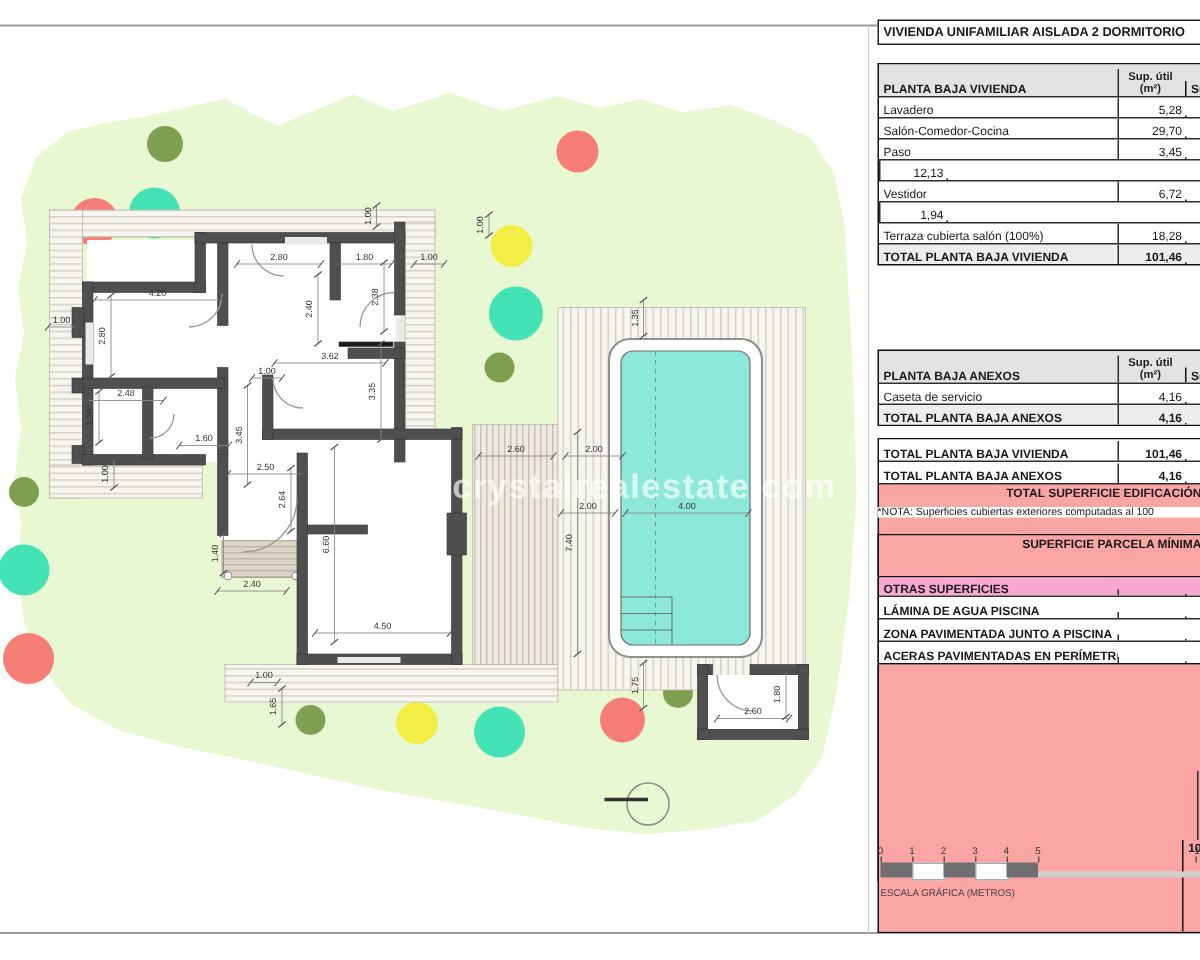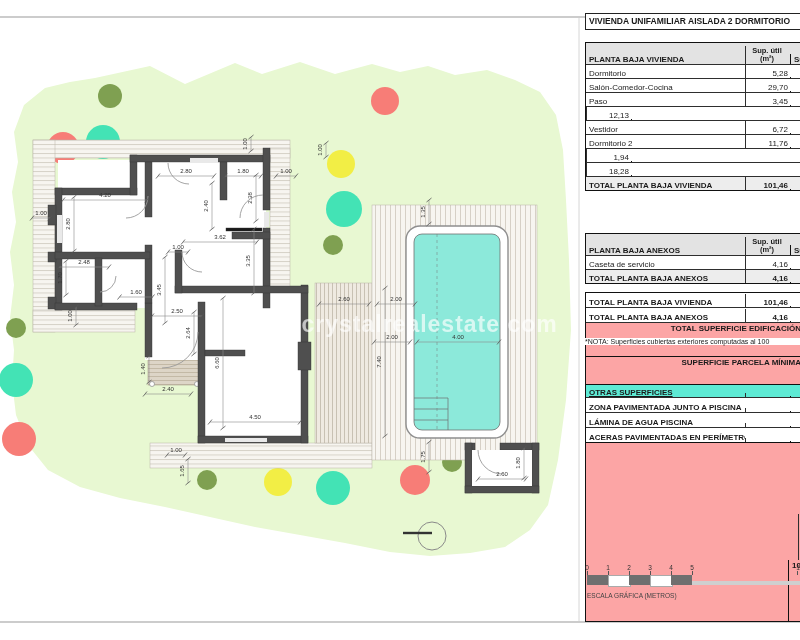--- a/index.html
+++ b/index.html
@@ -13,21 +13,21 @@
             padding-left:3px;white-space:nowrap;overflow:visible;height:15px;}
   .tbl{border:1.5px solid #111;}
   .trow{display:flex;align-items:flex-end;border-top:1px solid #2e2e2e;min-height:13px;
         font-size:8px;background:#fff;}
   .trow:first-child{border-top:none;}
   .c-label{flex:0 0 156px;padding:1px 0 0 3px;white-space:nowrap;overflow:hidden;}
   .c-value{flex:0 0 42px;border-left:1px solid #2e2e2e;text-align:right;padding:4px 2px 0 0;}
   .c-extra{flex:0 0 60px;border-left:1.5px solid #111;padding:1px 0 0 3px;white-space:pre-line;}
   .trow.head{background:#e3e3e3;font-weight:bold;min-height:21px;}
   .trow.head .c-value{text-align:center;font-size:7.5px;line-height:1.15;white-space:pre-line;padding-top:1px;}
-  .trow.head2{background:#5eead4;font-weight:bold;min-height:12px;text-decoration:underline;}
+  .trow.head2{background:#f9a8d4;font-weight:bold;min-height:12px;}
   .trow.total{font-weight:bold;background:#ededed;}
   .trow.sum{font-weight:bold;min-height:14px;}
   .trow.blue{font-weight:bold;background:#fca5a5;min-height:14px;flex-direction:column;}
   .nota{font-size:7px;white-space:nowrap;color:#222;}
   
   .sb-num{position:absolute;top:564px;width:20px;text-align:center;font-size:6.5px;color:#333;}
   .sb-tick{position:absolute;top:571px;width:1px;height:4px;background:#555;}
   .sb-seg{position:absolute;top:575px;height:10px;}
   .sb-dark{background:#6f6f6f;}
   .sb-light{background:#fff;border:0.5px solid #aaa;}
@@ -393,21 +393,21 @@
   <div class="block titlebox" style="top:13px;">VIVIENDA UNIFAMILIAR AISLADA 2 DORMITORIO</div>
 
   <div class="block tbl" style="top:42px;">
       <div class="trow head">
         <span class="c-label">PLANTA BAJA VIVIENDA</span>
         <span class="c-value">Sup. útil
 (m²)</span>
         <span class="c-extra">Sup</span>
       </div>
       <div class="trow">
-        <span class="c-label">Dormitorio</span>
+        <span class="c-label">Lavadero</span>
         <span class="c-value">5,28</span>
         <span class="c-extra"></span>
       </div>
       <div class="trow">
         <span class="c-label">Salón-Comedor-Cocina</span>
         <span class="c-value">29,70</span>
         <span class="c-extra"></span>
       </div>
       <div class="trow">
         <span class="c-label">Paso</span>
@@ -417,29 +417,25 @@
       <div class="trow">
         <span class="c-value">12,13</span>
         <span class="c-extra"></span>
       </div>
       <div class="trow">
         <span class="c-label">Vestidor</span>
         <span class="c-value">6,72</span>
         <span class="c-extra"></span>
       </div>
       <div class="trow">
-        <span class="c-label">Dormitorio 2</span>
-        <span class="c-value">11,76</span>
-        <span class="c-extra"></span>
-      </div>
-      <div class="trow">
         <span class="c-value">1,94</span>
         <span class="c-extra"></span>
       </div>
       <div class="trow">
+        <span class="c-label">Terraza cubierta salón (100%)</span>
         <span class="c-value">18,28</span>
         <span class="c-extra"></span>
       </div>
       <div class="trow total">
         <span class="c-label">TOTAL PLANTA BAJA VIVIENDA</span>
         <span class="c-value">101,46</span>
         <span class="c-extra"></span>
       </div>
     </div>
 
@@ -490,26 +486,26 @@
       </div>
     </div>
 
   <div class="block tbl" style="top:384px;">
       <div class="trow head2">
         <span class="c-label">OTRAS SUPERFICIES</span>
         <span class="c-value"></span>
         <span class="c-extra"></span>
       </div>
       <div class="trow sum">
+        <span class="c-label">LÁMINA DE AGUA PISCINA</span>
+        <span class="c-value"></span>
+        <span class="c-extra"></span>
+      </div>
+      <div class="trow sum">
         <span class="c-label">ZONA PAVIMENTADA JUNTO A PISCINA</span>
-        <span class="c-value"></span>
-        <span class="c-extra"></span>
-      </div>
-      <div class="trow sum">
-        <span class="c-label">LÁMINA DE AGUA PISCINA</span>
         <span class="c-value"></span>
         <span class="c-extra"></span>
       </div>
       <div class="trow sum">
         <span class="c-label">ACERAS PAVIMENTADAS EN PERÍMETRO</span>
         <span class="c-value"></span>
         <span class="c-extra"></span>
       </div>
     </div>
 

